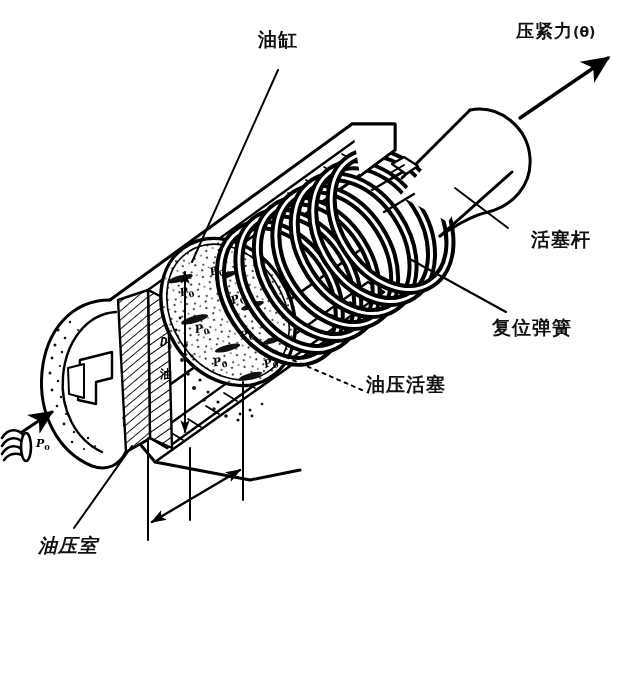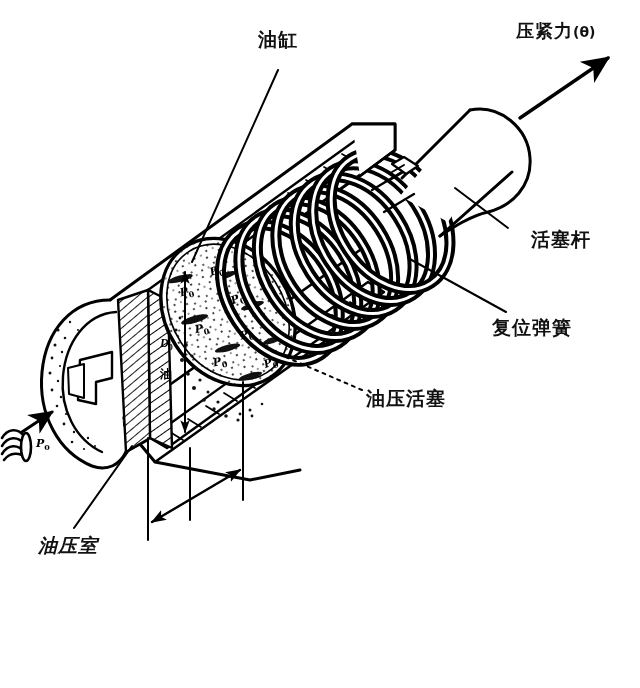--- a/index.html
+++ b/index.html
@@ -25,21 +25,21 @@
   .lbl-force .paren{font-size:14px;font-weight:700;letter-spacing:0;}
   .lbl-sm{
     position:absolute;
     font-family:"DejaVu Serif","Liberation Serif",serif;
     font-size:11px;font-weight:700;font-style:italic;
     color:#000;white-space:nowrap;
   }
   .lbl-sm sub{font-size:8px;font-style:normal;}
   .lbl-dim{
     position:absolute;
-    font-family:Liberation Serif, serif;
+    font-family:Liberation Mono, monospace;
     font-size:12px;font-weight:700;font-style:italic;color:#000;
   }
   .lbl-dim sub{font-size:8px;font-style:normal;}
   .lbl-oil{
     position:absolute;font-size:12px;font-weight:700;color:#000;
     font-family:"DejaVu Sans","Liberation Sans",sans-serif;
   }
 </style>
 </head>
 <body>
@@ -281,21 +281,21 @@
   <div class="lbl lbl-cn" style="left:258px;top:30px;">油缸</div>
 
   <div class="lbl lbl-force" style="left:516px;top:22px;">
     <span>压紧力</span><span class="paren">(θ)</span>
   </div>
 
   <div class="lbl lbl-cn" style="left:531px;top:230px;">活塞杆</div>
 
   <div class="lbl lbl-cn" style="left:492px;top:318px;">复位弹簧</div>
 
-  <div class="lbl lbl-cn" style="left:366px;top:389px;">油压活塞</div>
+  <div class="lbl lbl-cn" style="left:366px;top:375px;">油压活塞</div>
 
   <div class="lbl lbl-cn" style="left:38px;top:536px;font-style:italic;">油压室</div>
 
   <div class="lbl-dim" style="left:160px;top:336px;">
     <span>D</span><sub>0</sub>
   </div>
 
   <div class="lbl-oil" style="left:160px;top:366px;">油</div>
 
   <div class="lbl-sm" style="left:36px;top:437px;">

